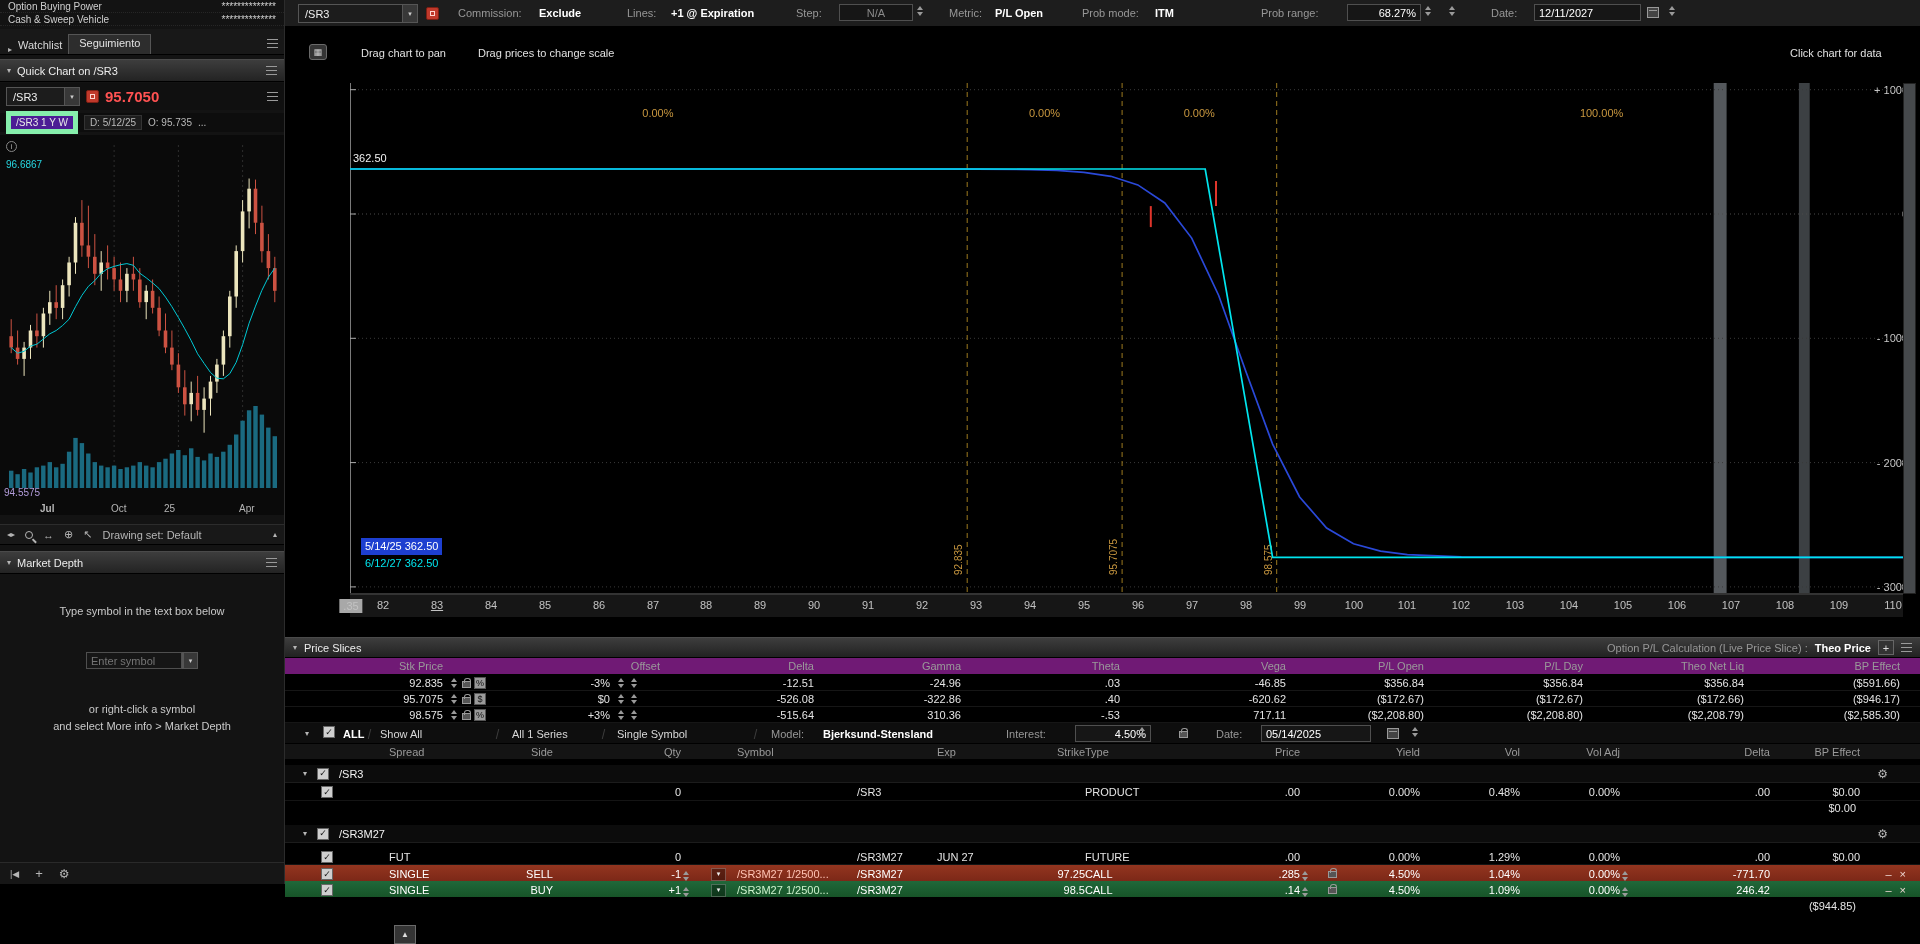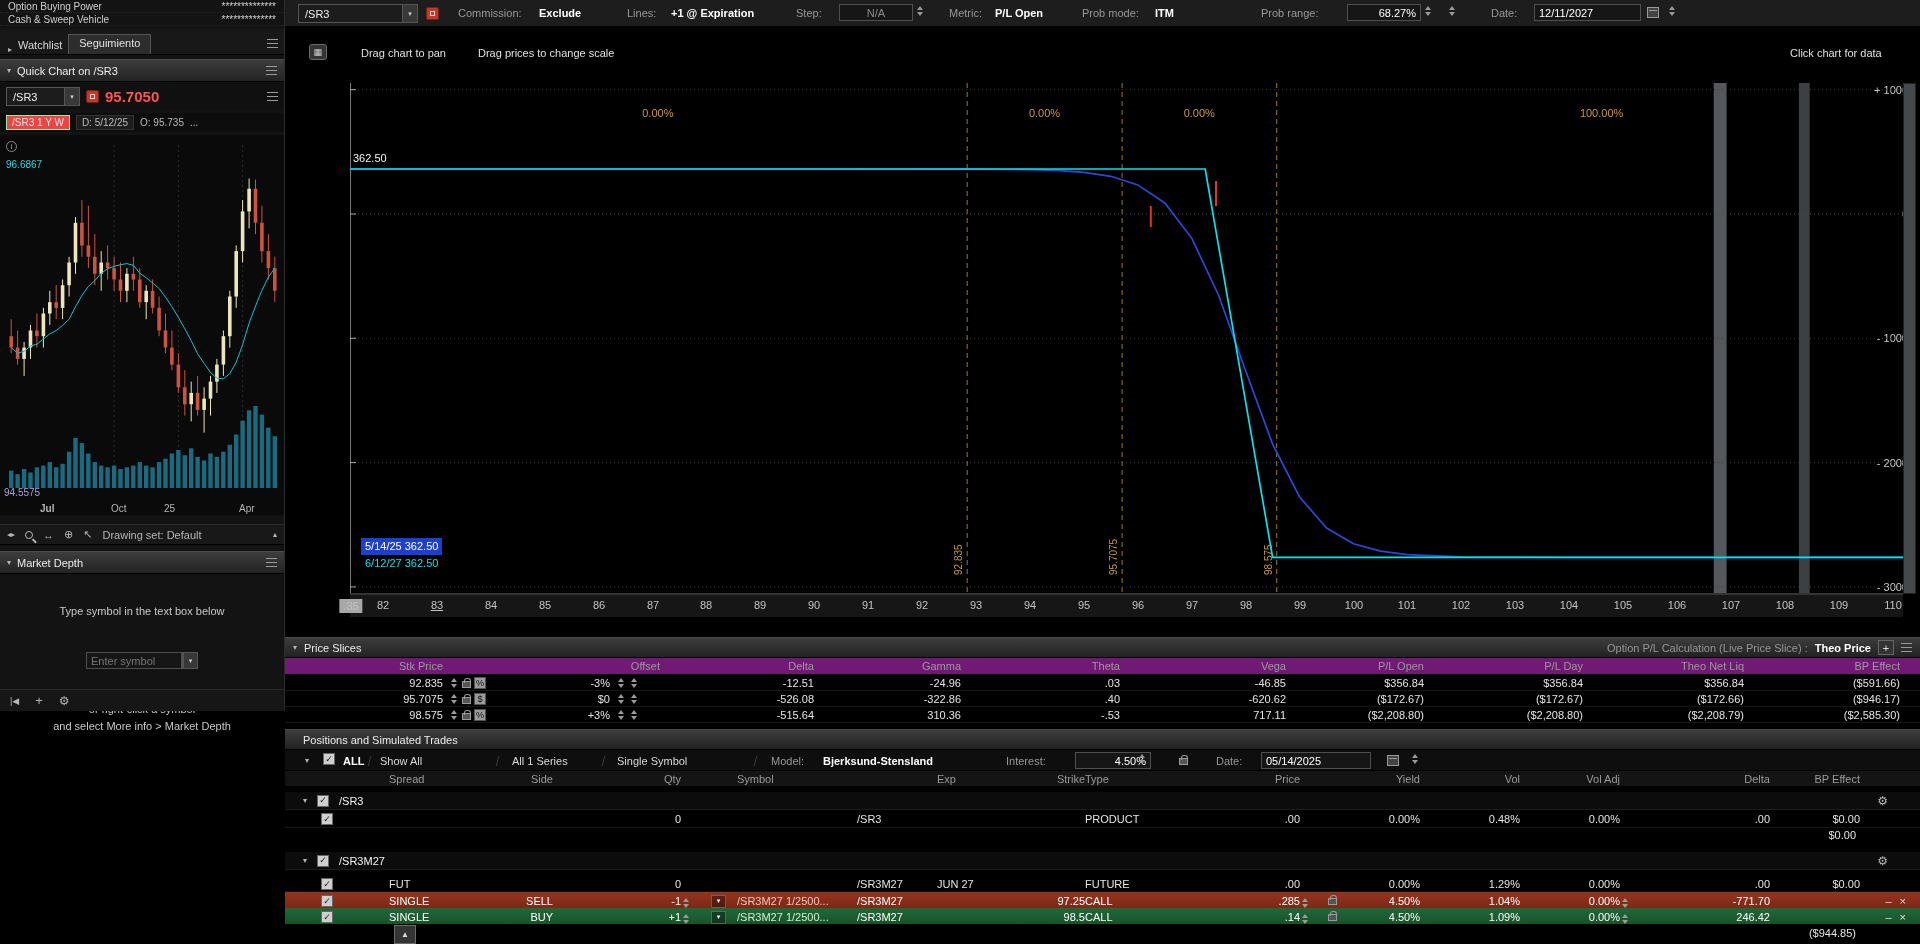--- a/index.html
+++ b/index.html
@@ -23,31 +23,31 @@
   .combo .txt{padding:0 6px;flex:1}
   .combo .dd{width:15px;align-self:stretch;background:#383838;border-left:1px solid #555;display:flex;align-items:center;justify-content:center;color:#ccc;font-size:7px}
   .inp{background:#161616;border:1px solid #4f4f4f;height:17px;color:#fff;font-size:11px;font-family:"Liberation Sans",sans-serif;padding:0 4px}
   .sep{width:1px;height:10px;background:#3d3d3d;transform:skewX(-14deg);display:inline-block}
   .gear{color:#b5b5b5;font-size:12px}
   .cal{width:12px;height:11px;border:1px solid #999;background:#444;position:relative;display:inline-block}
   .cal::before{content:"";position:absolute;left:1px;right:1px;top:2px;height:1px;background:#999}
   .mag{width:8px;height:8px;border:1.5px solid #b5b5b5;border-radius:50%;position:relative;display:inline-block}
   .mag::after{content:"";position:absolute;width:5px;height:1.5px;background:#b5b5b5;transform:rotate(45deg);left:6px;top:8px}
   
-  #sidebar{position:absolute;left:0;top:0;width:285px;height:711px;background:#131313;border-right:1px solid #2c2c2c}
+  #sidebar{position:absolute;left:0;top:0;width:285px;height:884px;background:#131313;border-right:1px solid #2c2c2c}
   .acct-row{display:flex;justify-content:space-between;align-items:center;height:13px;padding:0 8px;font-size:10px;color:#cfcfcf;border-bottom:1px dotted #262626}
   #wl-row{position:absolute;top:29px;left:0;right:0;height:26px;display:flex;align-items:flex-end;gap:6px;padding:0 6px 0 8px;background:#181818;border-bottom:1px solid #000}
   .wl-tab{background:#2d2d2d;border:1px solid #555;border-bottom:none;padding:2px 10px;color:#e2e2e2;height:20px}
   .phead{position:absolute;left:0;right:0;height:23px;background:linear-gradient(#3d3d3d,#232323);display:flex;align-items:center;gap:6px;padding:0 7px;color:#ececec;border-top:1px solid #4a4a4a;border-bottom:1px solid #000}
   #sym-row{position:absolute;top:83px;left:0;right:0;height:27px;display:flex;align-items:center;gap:6px;padding:0 6px;background:#101010}
   .red-ico{width:13px;height:13px;background:#c0392b;border:1px solid #7d1f14;border-radius:2px;position:relative}
   .red-ico::after{content:"";position:absolute;left:3px;top:3px;right:3px;bottom:3px;border:1px solid #ffd6d0}
   #qc-price{color:#ff5252;font-weight:bold;font-size:15px}
   #info-row{position:absolute;top:113px;left:0;right:0;height:19px;display:flex;align-items:center;gap:6px;padding:0 6px;background:#0d0d0d;font-size:10px;color:#b9b9b9}
-  .info-box{background:#ef4444;border:1px solid #86efac;padding:1px 5px;color:#e8e8e8}
+  .info-box{background:#4c1d95;border:5px solid #86efac;padding:1px 5px;color:#e8e8e8}
   .info-box2{background:#1d1d1d;border:1px solid #333;padding:1px 5px}
   #mini-wrap{position:absolute;top:135px;left:0;right:0;height:380px;background:#0a0a0a}
   #mini-hi{position:absolute;left:6px;top:24px;color:#27d6e0;font-size:10px}
   #mini-lo{position:absolute;left:4px;top:352px;color:#b39ddb;font-size:10px}
   #mini-info-ico{position:absolute;left:6px;top:6px;width:11px;height:11px;border:1px solid #888;border-radius:50%;color:#aaa;font-size:8px;display:flex;align-items:center;justify-content:center}
   #mini-xlabels span{position:absolute;top:368px;color:#b5b5b5;font-size:10px}
   #mini-tools{position:absolute;top:524px;left:0;right:0;height:21px;background:#181818;border-top:1px solid #2c2c2c;border-bottom:1px solid #000;display:flex;align-items:center;gap:10px;padding:0 7px;color:#b5b5b5}
   #md-hint1{position:absolute;top:605px;left:0;right:0;text-align:center;color:#c9c9c9}
   #md-input-row{position:absolute;top:652px;left:0;right:0;display:flex;justify-content:center}
   #md-hint2{position:absolute;top:703px;left:0;right:0;text-align:center;color:#c9c9c9}
@@ -549,23 +549,20 @@
       <span class="r">-515.64</span>
       <span class="r">310.36</span>
       <span class="r">-.53</span>
       <span class="r">717.11</span>
       <span class="r">($2,208.80)</span>
       <span class="r">($2,208.80)</span>
       <span class="r">($2,208.79)</span>
       <span class="r">($2,585.30)</span>
     </div>
 
-    <div class="secbar" style="margin-top:6px">
-      <span style="padding-left:10px">Positions and Simulated Trades</span>
-    </div>
 
     <div class="filters">
       <span class="chev" style="left:20px;top:6px">▾</span>
       <span class="cb" style="left:38px"></span>
       <span class="val" style="left:58px;top:5px">ALL</span>
       <span class="sep" style="left:84px;top:6px"></span>
       <span style="left:95px;top:5px">Show All</span>
       <span class="sep" style="left:212px;top:6px"></span>
       <span style="left:227px;top:5px">All 1 Series</span>
       <span class="sep" style="left:318px;top:6px"></span>

